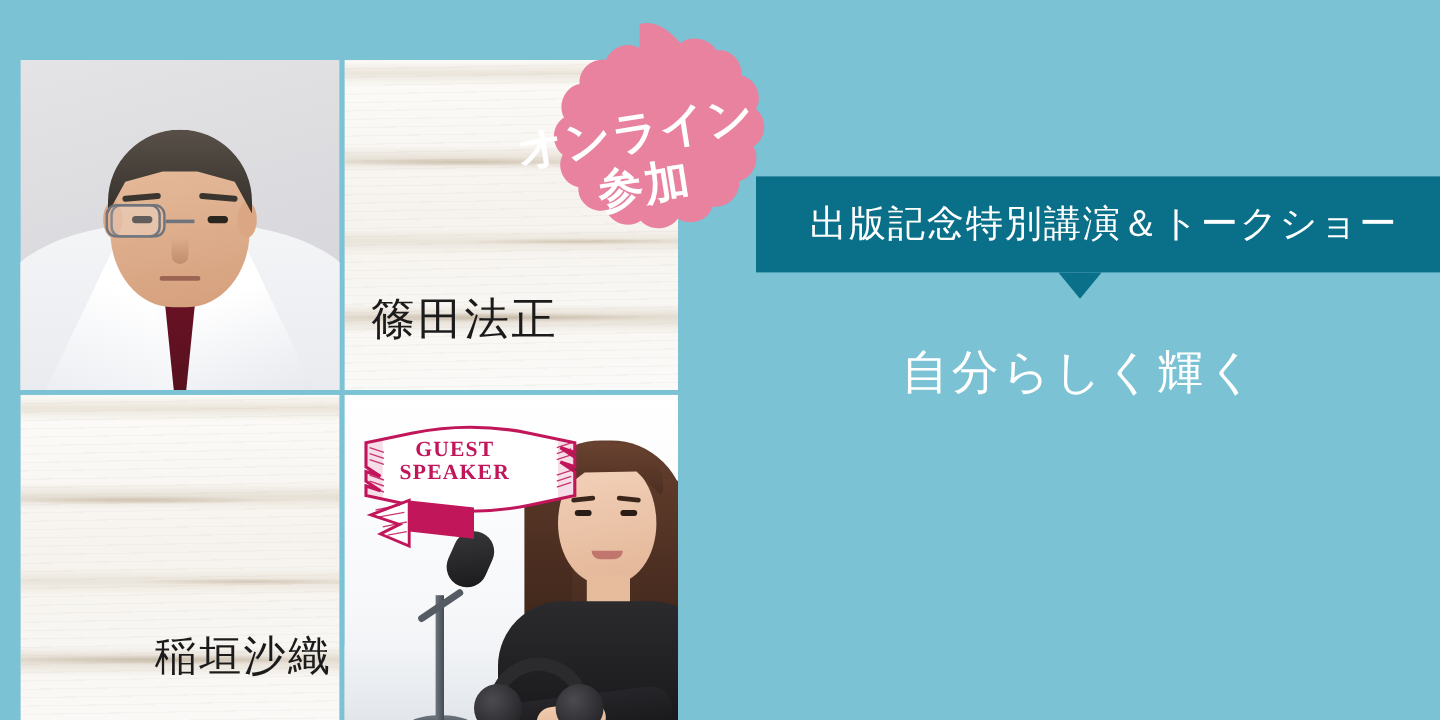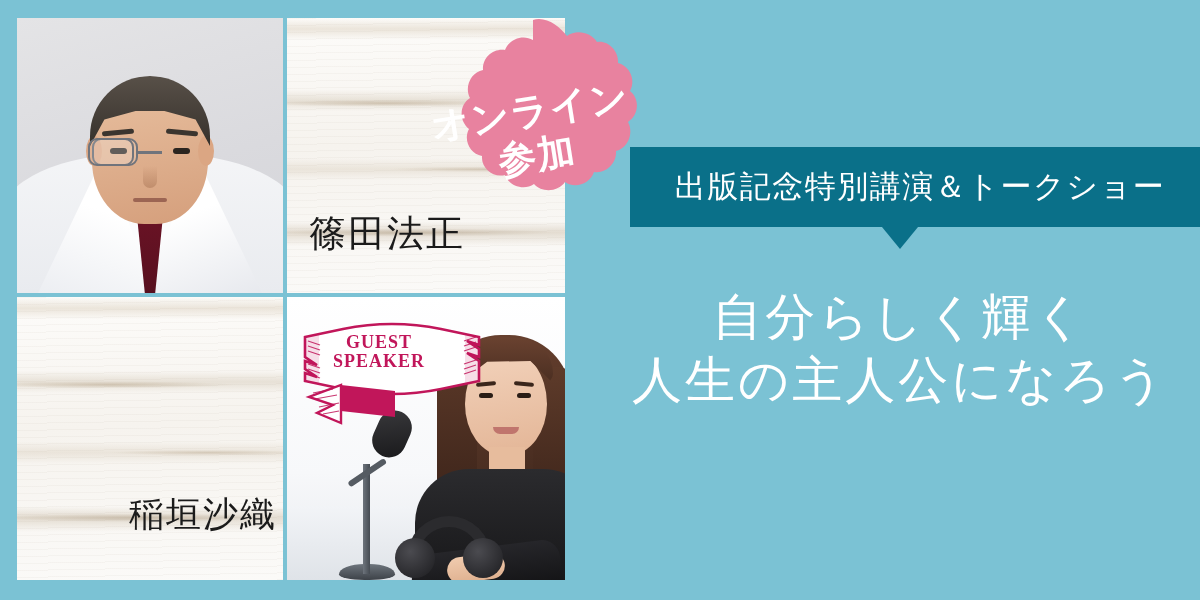--- a/index.html
+++ b/index.html
@@ -6,21 +6,21 @@
   html,body { width:1200px; height:600px; overflow:hidden; }
   body {
     font-family:"Liberation Sans","DejaVu Sans",sans-serif;
     background:#7bc2d4;
     position:relative;
   }
   .stage { position:absolute; inset:0; width:1200px; height:600px; }
 
   
   .collage { position:absolute; left:17px; top:18px; width:548px; height:562px; }
-  .cell { position:absolute; overflow:hidden; }
+  .cell { position:absolute; overflow:hidden;margin-top:32px; }
   .cell-tl { left:0;     top:0;     width:266px; height:275px; }
   .cell-tr { left:270px; top:0;     width:278px; height:275px; }
   .cell-bl { left:0;     top:279px; width:266px; height:283px; }
   .cell-br { left:270px; top:279px; width:278px; height:283px; }
 
   
   .wood {
     width:100%; height:100%;
     background:
       linear-gradient(180deg, rgba(196,178,150,.00) 0%, rgba(196,178,150,.30) 4%, rgba(255,255,255,0) 8%),
@@ -174,21 +174,21 @@
     position:absolute; left:30px; top:147px; width:580px; height:80px;
     background:#0a7089; display:flex; align-items:center; justify-content:center;
   }
   .band-label { color:#ffffff; font-size:31px; letter-spacing:1.5px; white-space:nowrap; }
   .band-arrow {
     position:absolute; left:50%; top:227px; margin-left:-18px;
     width:0; height:0; border-left:18px solid transparent; border-right:18px solid transparent;
     border-top:22px solid #0a7089;
   }
   .headline { position:absolute; left:0; top:286px; width:600px; text-align:center; color:#ffffff; }
-  .headline span { display:block; font-size:50px; line-height:1.26; letter-spacing:3px; white-space:nowrap; }
+  .headline span { display:block; font-size:39px; line-height:1.26; letter-spacing:3px; white-space:nowrap; }
   .subline {
     position:absolute; left:0; top:448px; width:600px; text-align:center;
     color:#121212; font-size:32px; letter-spacing:1px; white-space:nowrap;
   }
 </style>
 </head>
 <body>
 
 <div class="stage">
 
@@ -312,18 +312,17 @@
   <div class="right">
 
 
     <div class="band">
       <span class="band-label">出版記念特別講演＆トークショー</span>
     </div>
     <div class="band-arrow"></div>
 
     <div class="headline">
       <span>自分らしく輝く</span>
-      <span>人生の主人公になろう</span>
     </div>
 
   </div>
 
 </div>
 
 </body></html>

